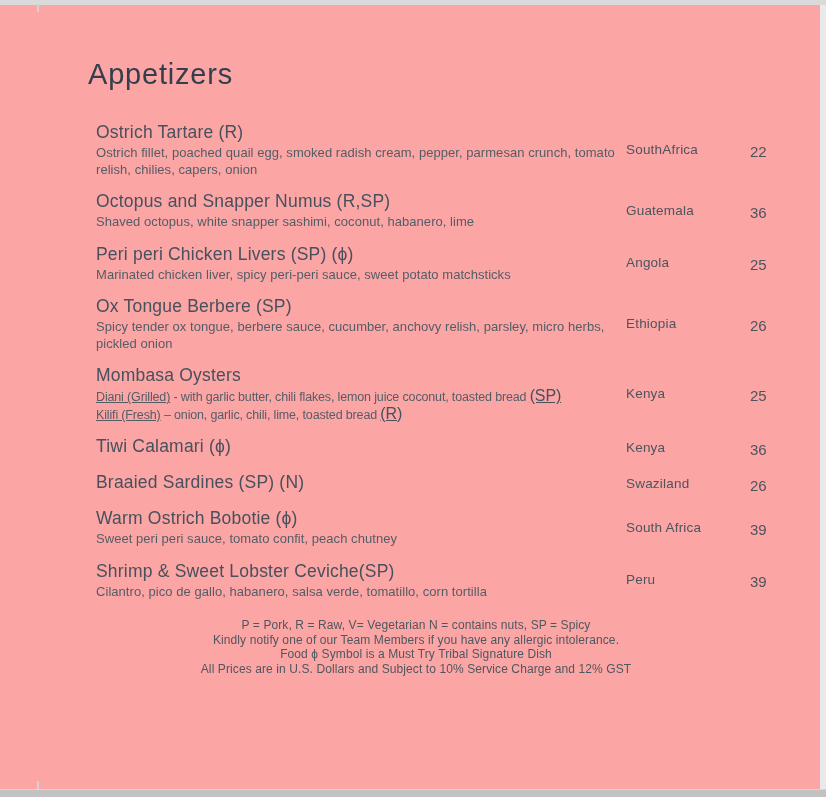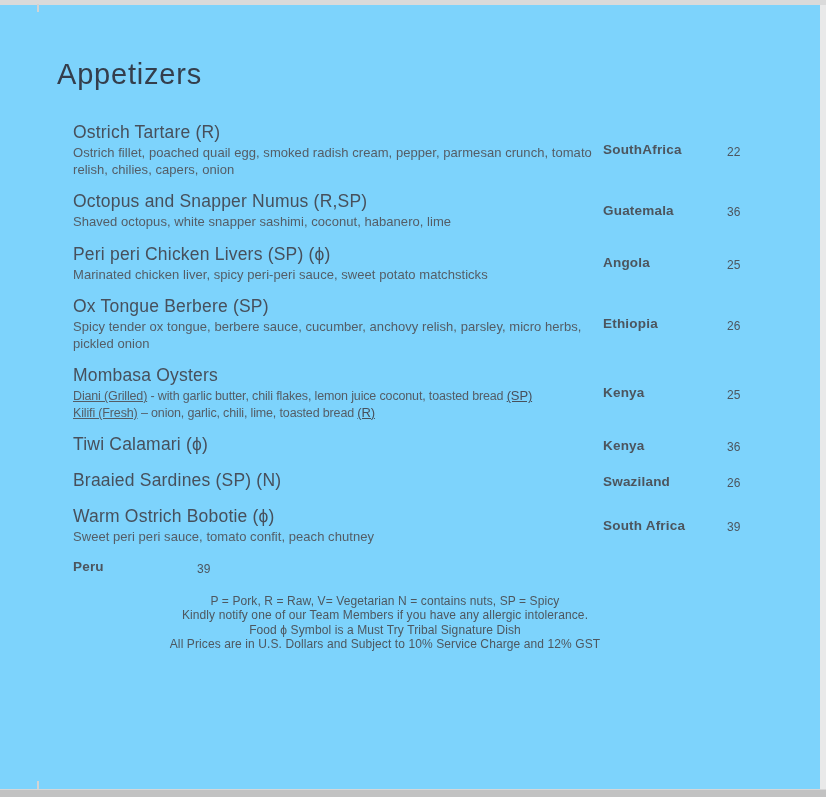--- a/index.html
+++ b/index.html
@@ -14,57 +14,57 @@
   }
   .viewer { position: absolute; inset: 0; }
   .edge-top   { position: absolute; top: 0; left: 0; width: 826px; height: 5px; background: #dadada; }
   .edge-right { position: absolute; top: 5px; right: 0; width: 6px; height: 784px; background: #e9e9e9; }
   .edge-bottom{ position: absolute; left: 0; bottom: 0; width: 826px; height: 8px; background: #c2c2c2; border-top: 1px solid #d6d6d6; }
   .tick-top    { position: absolute; left: 37px; top: 4px; width: 2px; height: 8px; background: #d3d3d3; }
   .tick-bottom { position: absolute; left: 37px; bottom: 8px; width: 2px; height: 8px; background: #d3d3d3; }
 
   .page {
     position: absolute; top: 5px; left: 0; width: 820px; height: 784px;
-    background: #7dd3fc;
-    padding: 52px 0 0 57px;
+    background: #fca5a5;
+    padding: 52px 0 0 88px;
     box-shadow: 1px 1px 3px rgba(0,0,0,0.10);
   }
   .title {
     margin: 0;
     font-size: 29px;
     font-weight: 300;
     letter-spacing: 0.8px;
     color: #343e4c;
     line-height: 34px;
   }
-  .menu-list { margin: 30px 0 0 16px; }
+  .menu-list { margin: 30px 0 0 8px; }
 
   .menu-row { display: flex; align-items: center; margin-bottom: 12px; }
   .item-main { width: 530px; }
   .item-name {
     font-size: 17.5px;
     font-weight: 400;
     color: #47505c;
     letter-spacing: 0.2px;
     line-height: 22px;
     margin: 0 0 2px 0;
   }
   .item-desc {
     font-size: 13px;
     color: #545d66;
     line-height: 16.5px;
     letter-spacing: 0.05px;
     margin: 0;
   }
   .variant-line { font-size: 12.5px; letter-spacing: -0.15px; white-space: nowrap; }
   .variant-label { text-decoration: underline; }
-  .variant-tag { font-size: 13px; color: #47505c; line-height: 1; text-decoration: underline; }
+  .variant-tag { font-size: 16px; color: #47505c; line-height: 1; text-decoration: underline; }
 
-  .item-country { width: 124px; font-size: 13.5px; color: #4c555e; letter-spacing: 0.2px; font-weight: bold; }
-  .item-price  { width: 45px;  font-size: 12px;   color: #4c555e; padding-top: 4px; }
+  .item-country { width: 124px; font-size: 13.5px; color: #4c555e; letter-spacing: 0.2px; }
+  .item-price  { width: 45px;  font-size: 15px;   color: #4c555e; padding-top: 4px; }
 
   .footnotes { width: 656px; margin: 18px 0 0 0; text-align: center; }
   .footnotes p {
     margin: 0;
     font-size: 12px;
     line-height: 14.6px;
     color: #4e575f;
     letter-spacing: 0.1px;
   }
 </style>
@@ -132,20 +132,24 @@
         </div>
         <div class="menu-row">
           <div class="item-main">
             <div class="item-name">Warm Ostrich Bobotie (ϕ)</div>
             <p class="item-desc">Sweet peri peri sauce, tomato confit, peach chutney</p>
           </div>
           <div class="item-country">South Africa</div>
           <div class="item-price">39</div>
         </div>
         <div class="menu-row">
+          <div class="item-main">
+            <div class="item-name">Shrimp &amp; Sweet Lobster Ceviche(SP)</div>
+            <p class="item-desc">Cilantro, pico de gallo, habanero, salsa verde, tomatillo, corn tortilla</p>
+          </div>
           <div class="item-country">Peru</div>
           <div class="item-price">39</div>
         </div>
       </div>
     <div class="footnotes">
       <p>P = Pork, R = Raw, V= Vegetarian N = contains nuts, SP = Spicy</p>
       <p>Kindly notify one of our Team Members if you have any allergic intolerance.</p>
       <p>Food ϕ Symbol is a Must Try Tribal Signature Dish</p>
       <p>All Prices are in U.S. Dollars and Subject to 10% Service Charge and 12% GST</p>
     </div>

